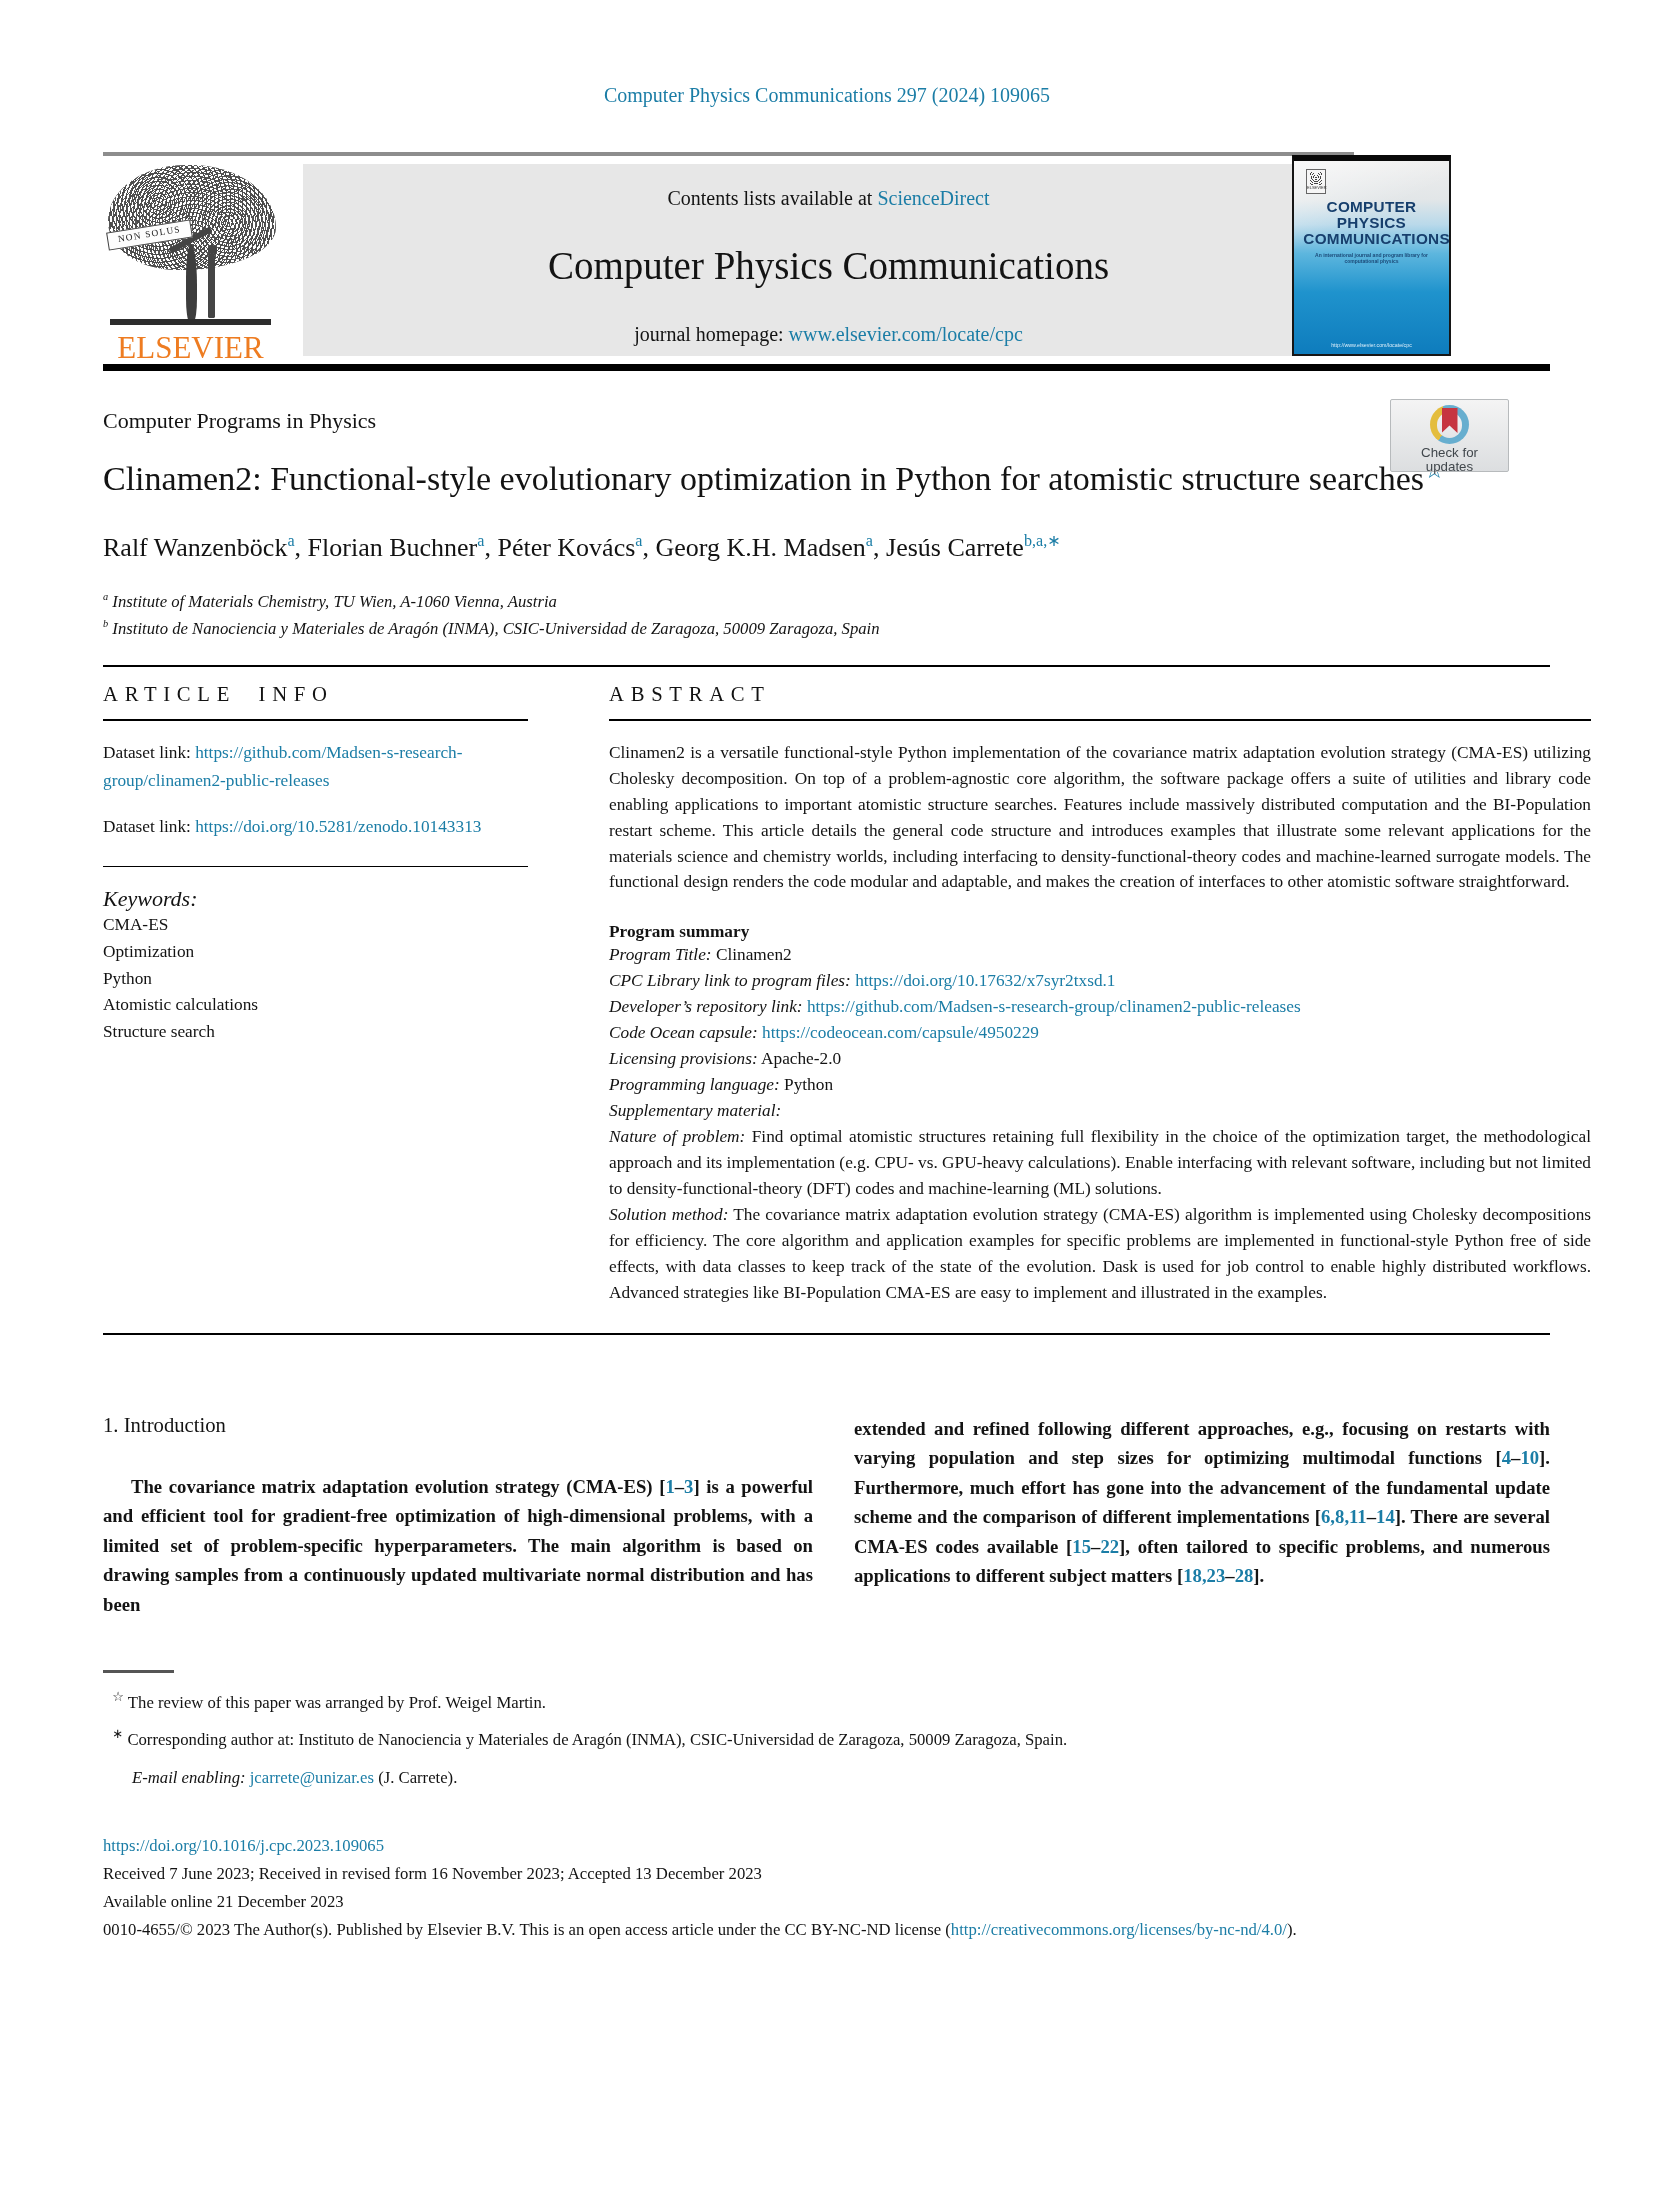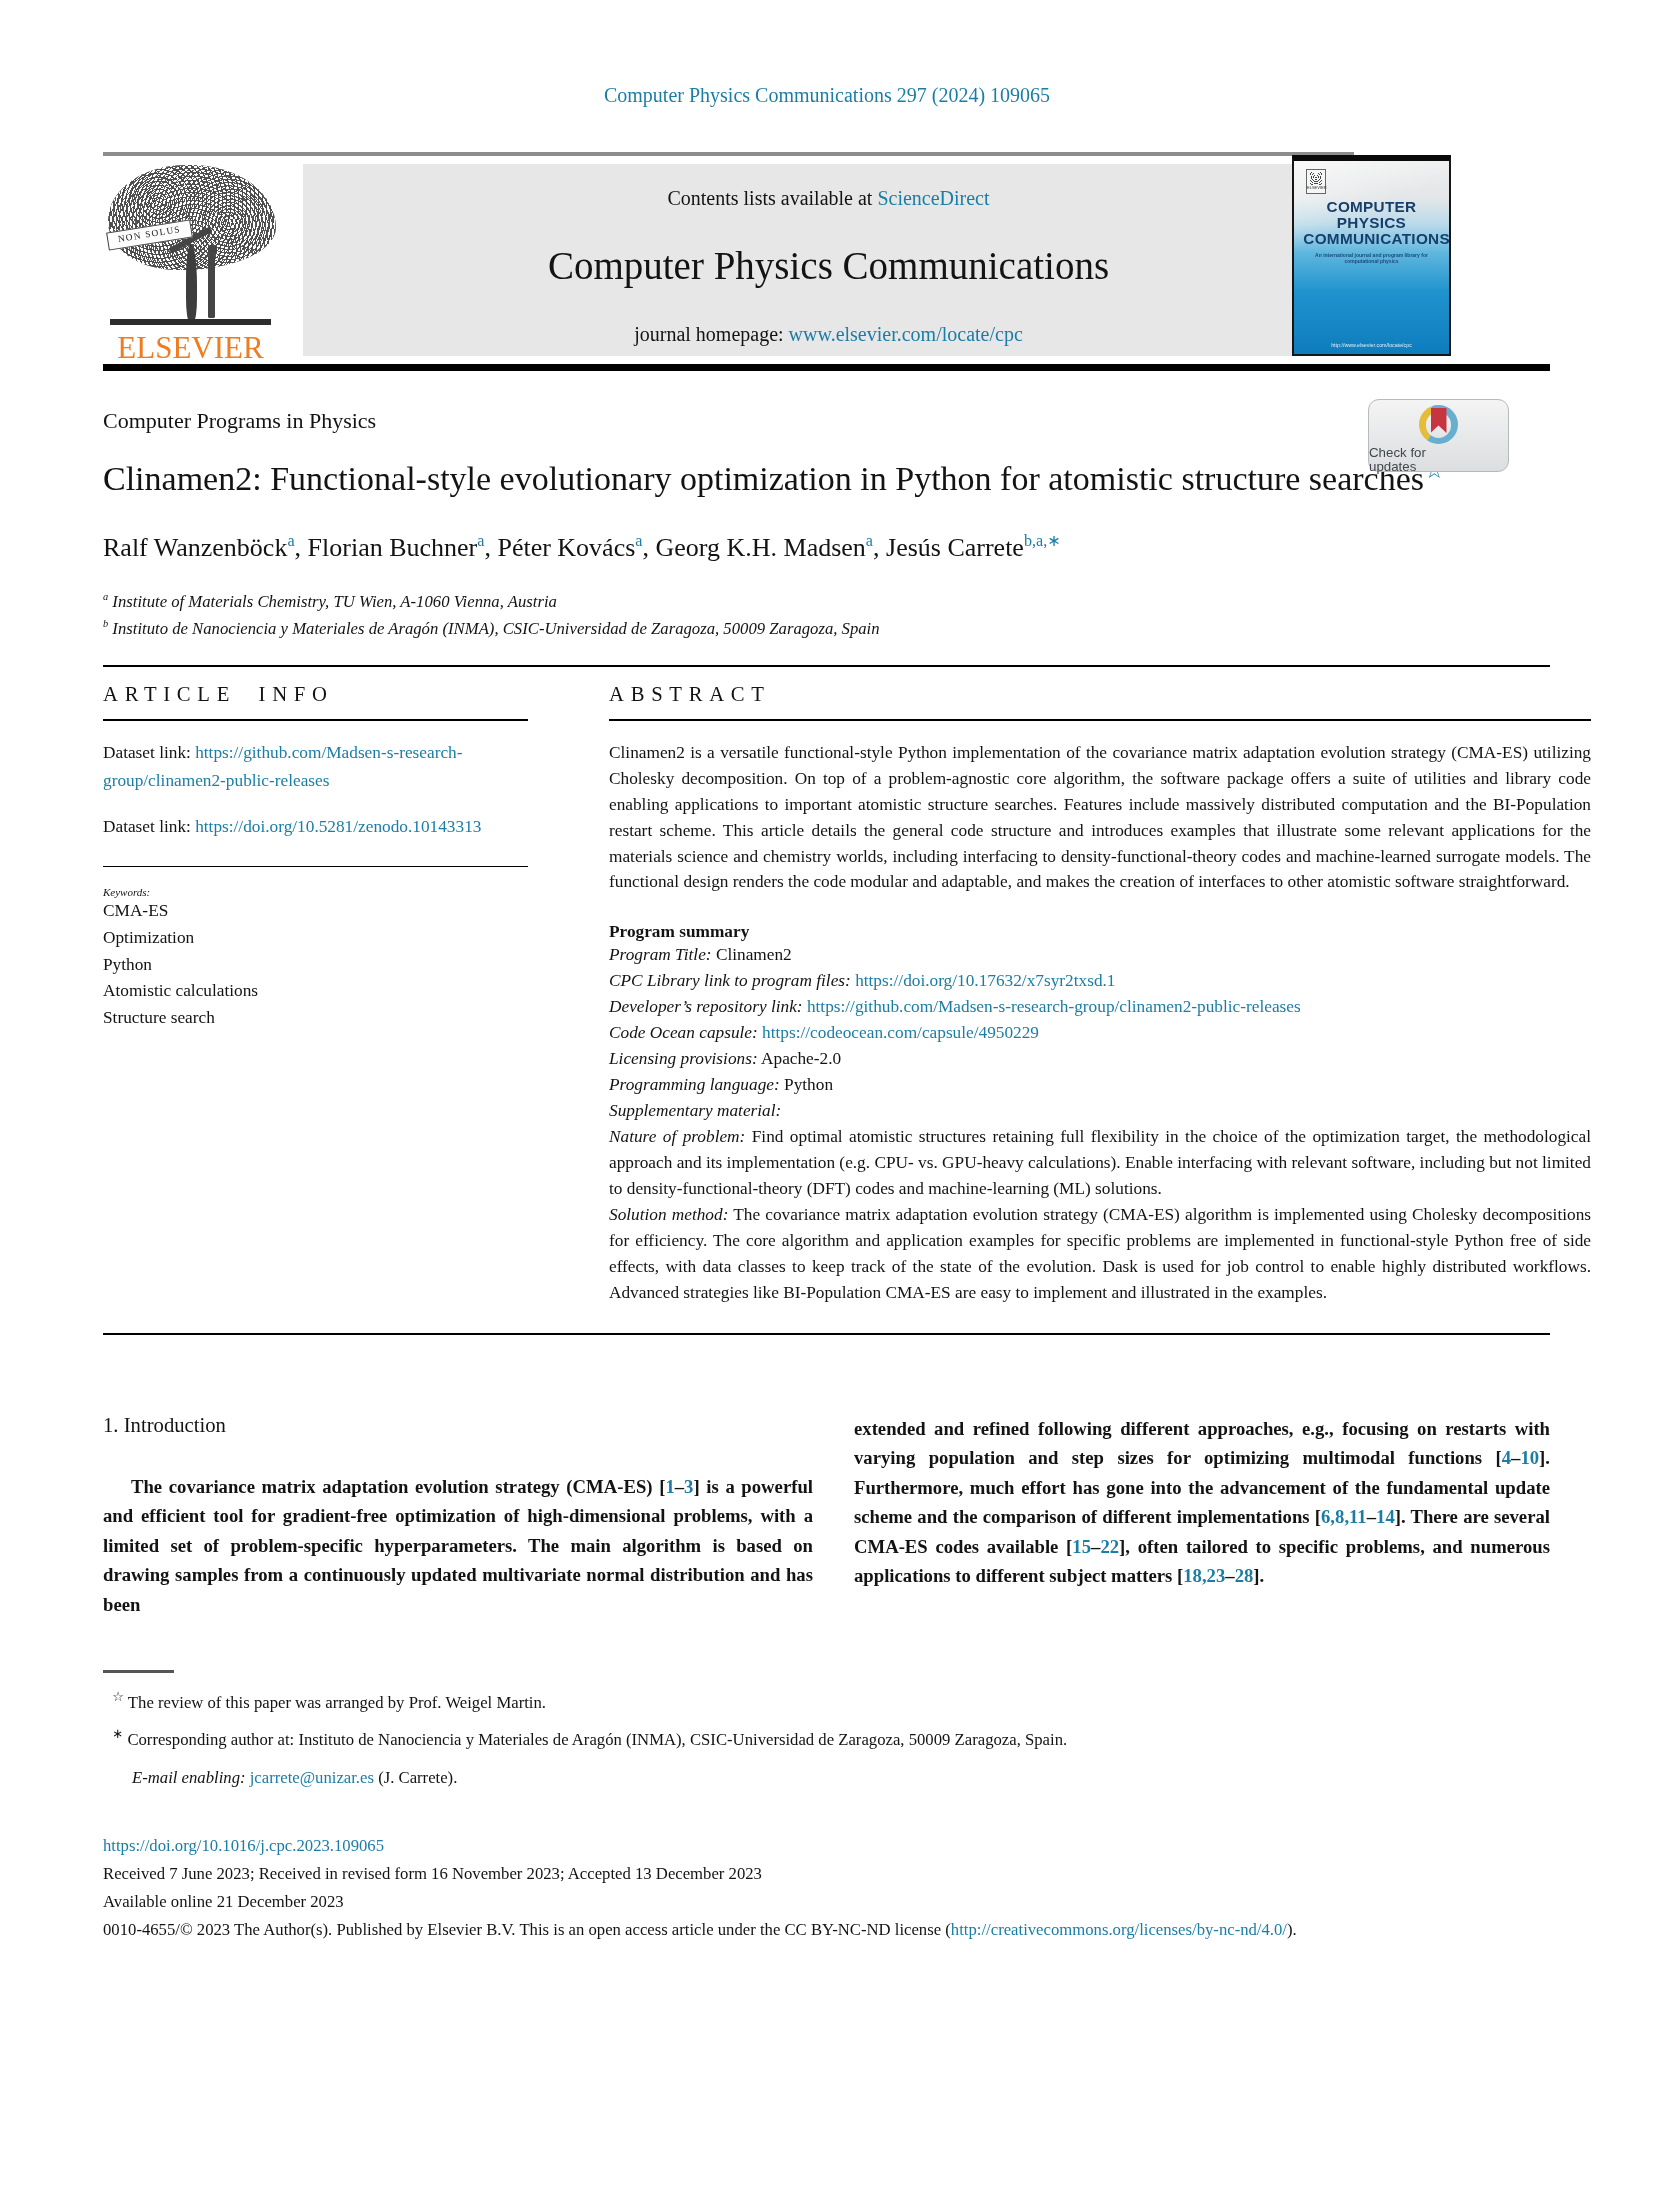--- a/index.html
+++ b/index.html
@@ -83,21 +83,21 @@
   .thin-rule { margin-top:23px; width:1447px; height:2px; background:#000; }
 
   
   .frontmatter { display:flex; margin-top:16px; }
   .col-info { width:425px; margin-right:40px; flex:none; }
   .col-abs  { width:982px; flex:none;margin-left:41px; }
   .head { font-size:20.7px; letter-spacing:6.7px; word-spacing:10.7px; }
   .head-rule { margin-top:13.3px; height:2px; background:#000; }
   .ds { margin-top:18px; font-size:17.3px; line-height:1.62; overflow-wrap:anywhere; }
   .info-rule { margin-top:25px; height:1.3px; background:#000; }
-  .kw-label { margin-top:18.7px; font-size:11px; font-style:italic; }
+  .kw-label { margin-top:18.7px; font-size:22px; font-style:italic; }
   .kw-item { font-size:17.3px; line-height:1.55; }
 
   .abs-text { margin-top:18.7px; font-size:17.3px; line-height:1.5; text-align:justify; }
   .ps-head { margin-top:27px; font-size:17.3px; font-weight:bold; }
   .ps-line { font-size:17.3px; line-height:1.5; text-align:justify; overflow-wrap:anywhere; }
 
   
   .intro { display:flex; margin-top:79px; }
   .intro-left  { width:710px; margin-right:41px; flex:none; }
   .intro-right { width:696px; flex:none; }
@@ -108,23 +108,23 @@
   
   .fn-rule { margin-top:51px; width:71px; height:2.7px; background:#555; }
   .fn { margin-top:10.7px; font-size:16.7px; line-height:2.25; }
   .fn-line { padding-left:9.3px; }
   .fn-email { padding-left:29px; }
   .meta { margin-top:37px; font-size:16.7px; line-height:1.5; }
   .meta div { margin-top:2.7px; }
 
   
   .badge {
-    position:absolute; top:399px; right:145px; width:141px; height:73px;
-    background:linear-gradient(#f4f4f4,#dcdee0); border:1.3px solid #b7babc; border-radius:11px;
-    font-family:"Liberation Sans", sans-serif;
+    position:absolute; top:399px; right:145px; width:119px; height:73px;
+    background:linear-gradient(#f4f4f4,#dcdee0); border:1.3px solid #b7babc; border-radius:2px;
+    text-align:center; font-family:"Liberation Sans", sans-serif;
   }
   .badge-ring {
     position:relative; width:39px; height:39px; margin:5.3px auto 1.3px; border-radius:50%;
     background:conic-gradient(from 215deg, #e4bd3d 0 125deg, #67aecf 125deg 360deg);
   }
   .badge-ring::after { content:""; position:absolute; inset:6.7px; border-radius:50%;
     background:linear-gradient(#f2f2f3,#e4e5e7); }
   .badge-mark { position:absolute; top:2.7px; left:50%; transform:translateX(-50%);
     width:16px; height:25px; background:#c63540; z-index:2;
     clip-path:polygon(0 0,100% 0,100% 100%,50% 70%,0 100%); }

